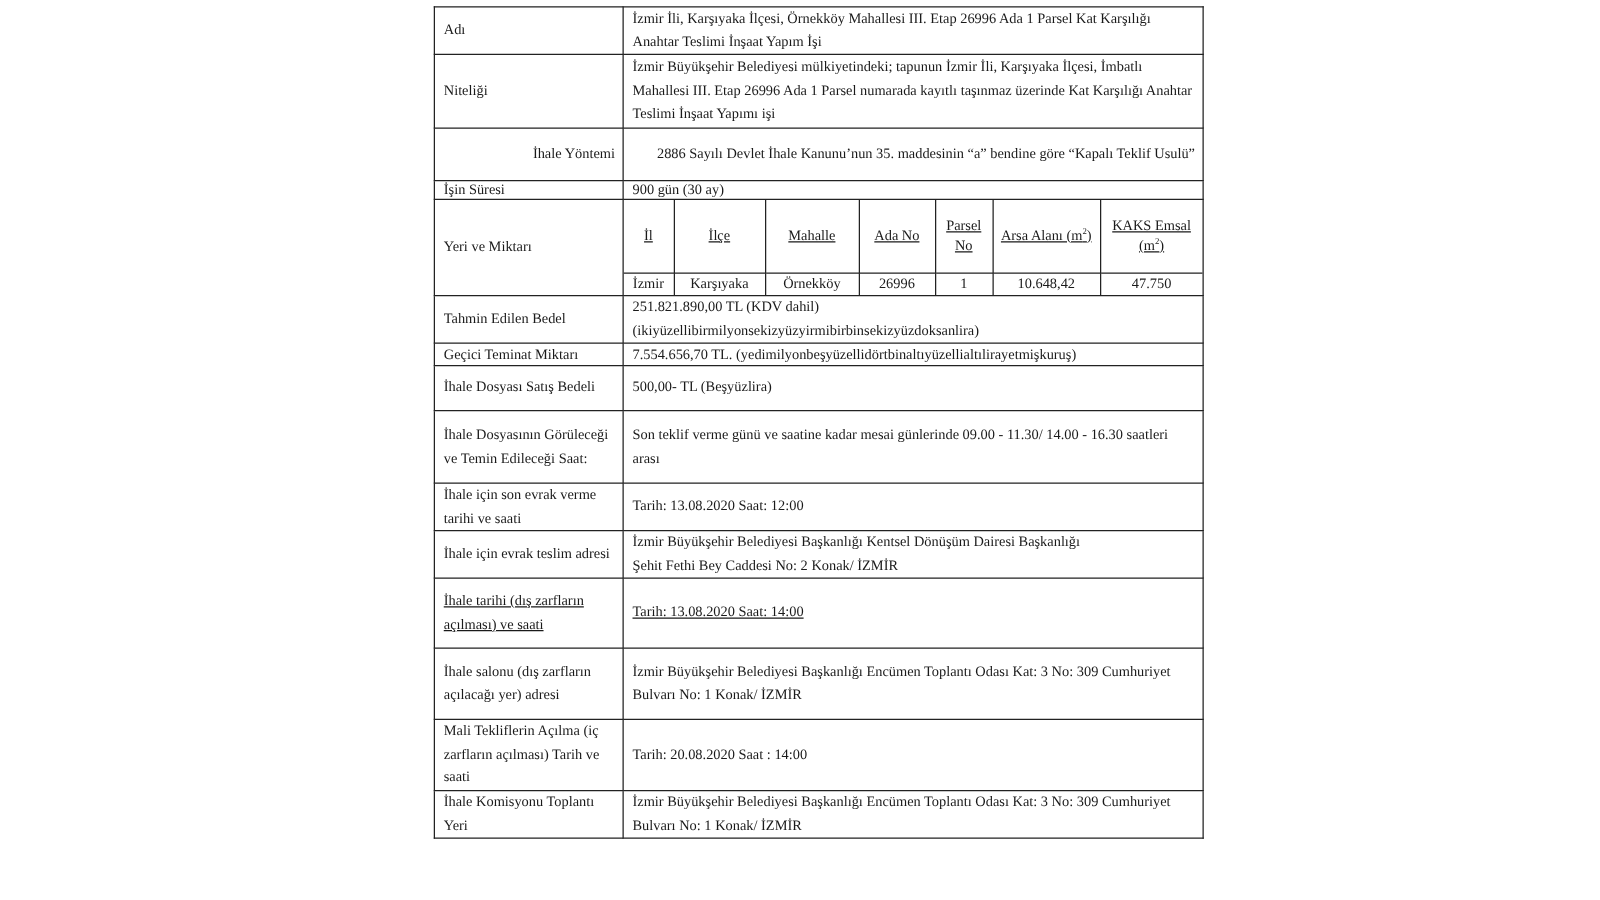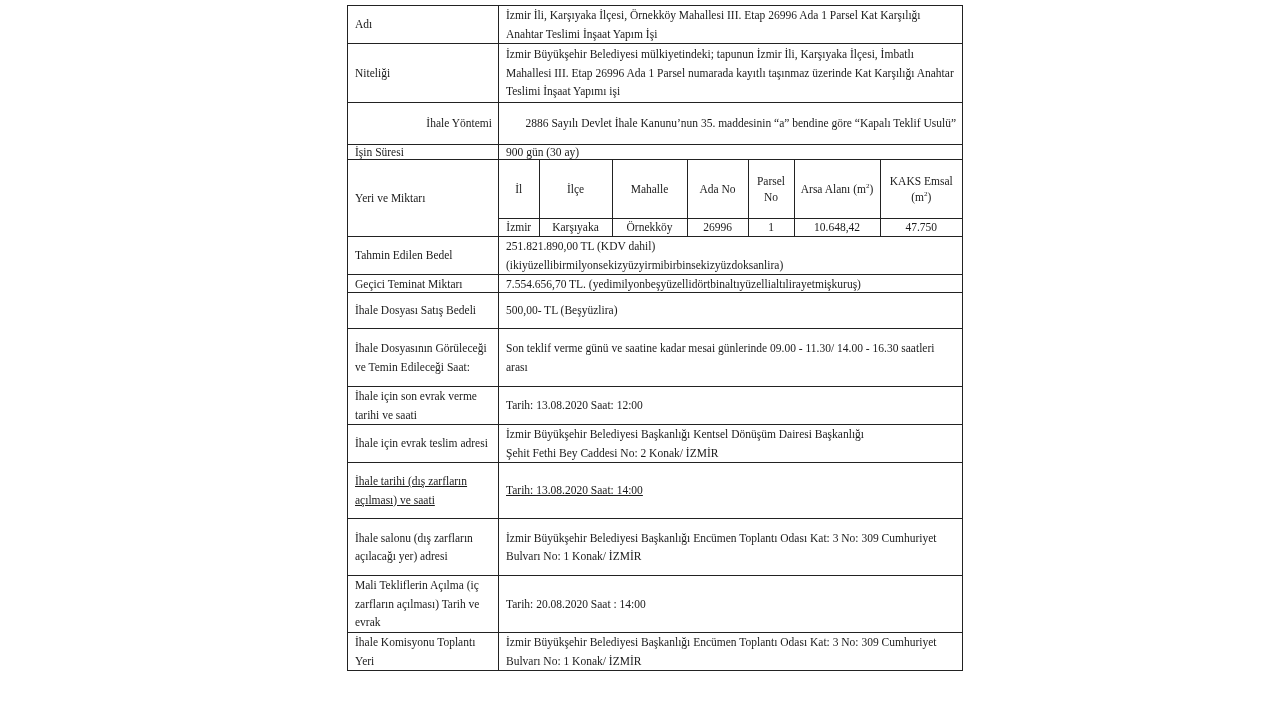--- a/index.html
+++ b/index.html
@@ -58,21 +58,21 @@
     .sub-table td {
       border: 1.5px solid #222;
       text-align: center;
       vertical-align: middle;
       padding: 0 2px;
     }
     .sub-table tr:first-child td { border-top: none; }
     .sub-table tr:last-child td { border-bottom: none; }
     .sub-table td:first-child { border-left: none; }
     .sub-table td:last-child { border-right: none; }
-    .sub-table .hdr { height: 58px; }
+    .sub-table .hdr { height: 58px; text-decoration: underline; }
     .sub-table .val { height: 18px; line-height: 14px; }
     .c-il { width: 40px; }
     .c-ilce { width: 73px; }
     .c-mahalle { width: 75px; }
     .c-ada { width: 61px; }
     .c-parsel { width: 46px; }
     .c-arsa { width: 86px; }
     sup { font-size: 7px; line-height: 0; vertical-align: super; }
   </style>
 </head>
@@ -155,21 +155,21 @@
     </tr>
     <tr class="r-tarih">
       <td class="label">İhale tarihi (dış zarfların açılması) ve saati</td>
       <td class="value">Tarih: 13.08.2020 Saat: 14:00</td>
     </tr>
     <tr class="r-salon">
       <td class="label">İhale salonu (dış zarfların açılacağı yer) adresi</td>
       <td class="value">İzmir Büyükşehir Belediyesi Başkanlığı Encümen Toplantı Odası Kat: 3 No: 309 Cumhuriyet Bulvarı No: 1 Konak/ İZMİR</td>
     </tr>
     <tr class="r-mali">
-      <td class="label">Mali Tekliflerin Açılma (iç zarfların açılması) Tarih ve evrak</td>
+      <td class="label">Mali Tekliflerin Açılma (iç zarfların açılması) Tarih ve saati</td>
       <td class="value">Tarih: 20.08.2020 Saat : 14:00</td>
     </tr>
     <tr class="r-komisyon">
       <td class="label">İhale Komisyonu Toplantı Yeri</td>
       <td class="value">İzmir Büyükşehir Belediyesi Başkanlığı Encümen Toplantı Odası Kat: 3 No: 309 Cumhuriyet Bulvarı No: 1 Konak/ İZMİR</td>
     </tr>
   </tbody>
 </table>
 
 </body></html>

